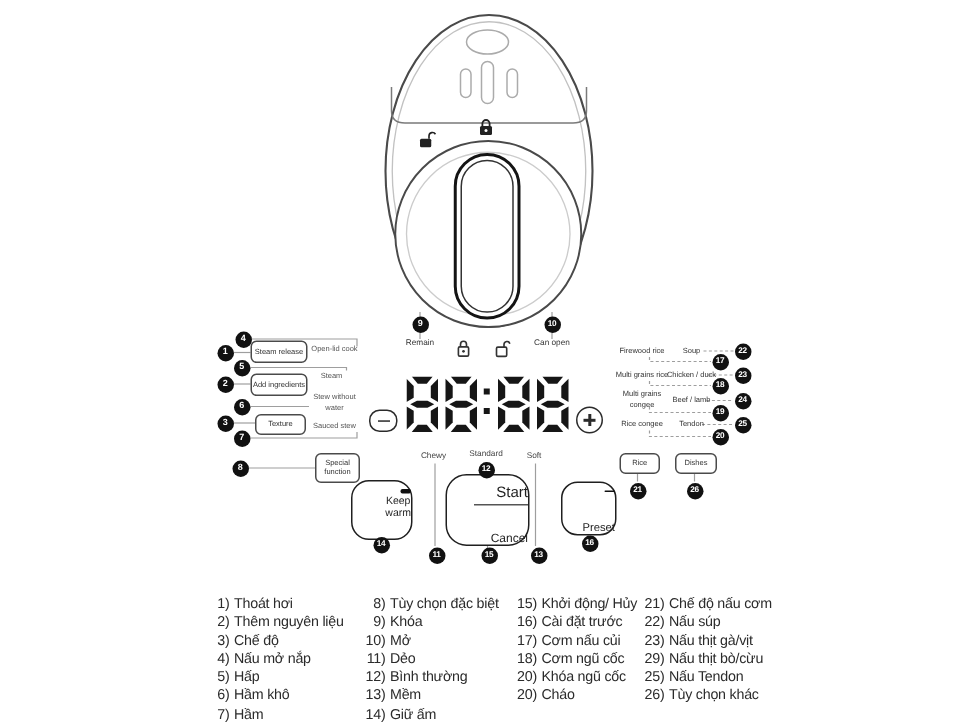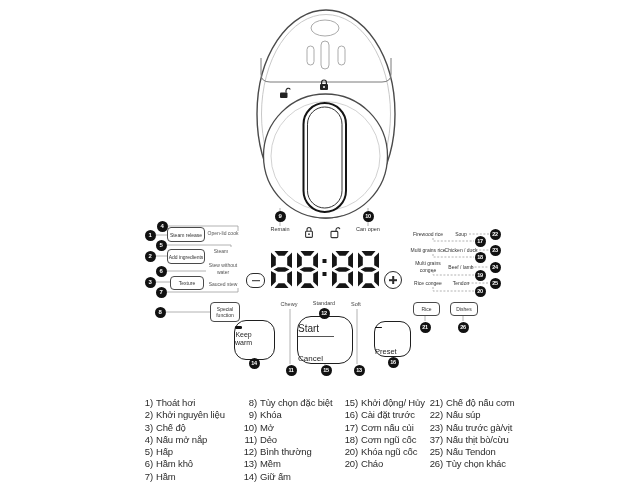--- a/index.html
+++ b/index.html
@@ -13,21 +13,21 @@
   
   .sbtn{position:absolute;border:1px solid #4a4a4a;border-radius:4px;background:#fff;
         font-size:5px;color:#333;display:flex;align-items:center;justify-content:center;
         text-align:center;z-index:4;line-height:6px;}
   
   .glb{position:absolute;font-size:5px;color:#555;text-align:center;line-height:6.5px;
        white-space:nowrap;z-index:4;}
   .dlb{position:absolute;font-size:5.5px;color:#333;text-align:center;white-space:nowrap;z-index:4;}
   
   .mbtn{position:absolute;border:1.6px solid #1f1f1f;background:#fff;z-index:4;
-        display:flex;flex-direction:column;align-items:flex-start;}
+        display:flex;flex-direction:column;align-items:flex-end;}
   .led{width:7px;height:2.6px;background:#111;border-radius:1.3px;margin-top:5px;}
   .mtxt{font-size:7px;color:#1f1f1f;line-height:8.5px;text-align:center;margin-top:2px;}
   
   .adj{position:absolute;border:1.6px solid #2b2b2b;background:#fff;z-index:4;}
   .adj .h{position:absolute;left:50%;top:50%;width:8px;height:1.6px;background:#2b2b2b;
           transform:translate(-50%,-50%);}
   .adj .v{position:absolute;left:50%;top:50%;width:1.6px;height:8px;background:#2b2b2b;
           transform:translate(-50%,-50%);}
   
   .lgcol{position:absolute;top:397px;font-size:9.5px;color:#2b2b2b;letter-spacing:-0.15px;}
@@ -224,21 +224,21 @@
   <div class="co" style="left:463px;top:327px;font-size:5.5px">26</div>
 
   <div class="lgcol" style="left:136px">
 
   <div class="lg-line">
       <span class="lg-num">1)</span>
         <span class="lg-txt">Thoát hơi</span>
     </div>
       <div class="lg-line">
       <span class="lg-num">2)</span>
-        <span class="lg-txt">Khởi nguyên liệu</span>
+        <span class="lg-txt">Thêm nguyên liệu</span>
     </div>
       <div class="lg-line">
       <span class="lg-num">3)</span>
         <span class="lg-txt">Chế độ</span>
     </div>
       <div class="lg-line">
       <span class="lg-num">4)</span>
         <span class="lg-txt">Nấu mở nắp</span>
     </div>
       <div class="lg-line">
@@ -317,24 +317,24 @@
   <div class="lg-line">
       <span class="lg-num">21)</span>
         <span class="lg-txt">Chế độ nấu cơm</span>
     </div>
       <div class="lg-line">
       <span class="lg-num">22)</span>
         <span class="lg-txt">Nấu súp</span>
     </div>
       <div class="lg-line">
       <span class="lg-num">23)</span>
-        <span class="lg-txt">Nấu trước gà/vịt</span>
-    </div>
-      <div class="lg-line">
-      <span class="lg-num">37)</span>
+        <span class="lg-txt">Nấu thịt gà/vịt</span>
+    </div>
+      <div class="lg-line">
+      <span class="lg-num">29)</span>
         <span class="lg-txt">Nấu thịt bò/cừu</span>
     </div>
       <div class="lg-line">
       <span class="lg-num">25)</span>
         <span class="lg-txt">Nấu Tendon</span>
     </div>
       <div class="lg-line">
       <span class="lg-num">26)</span>
         <span class="lg-txt">Tùy chọn khác</span>
     </div>

